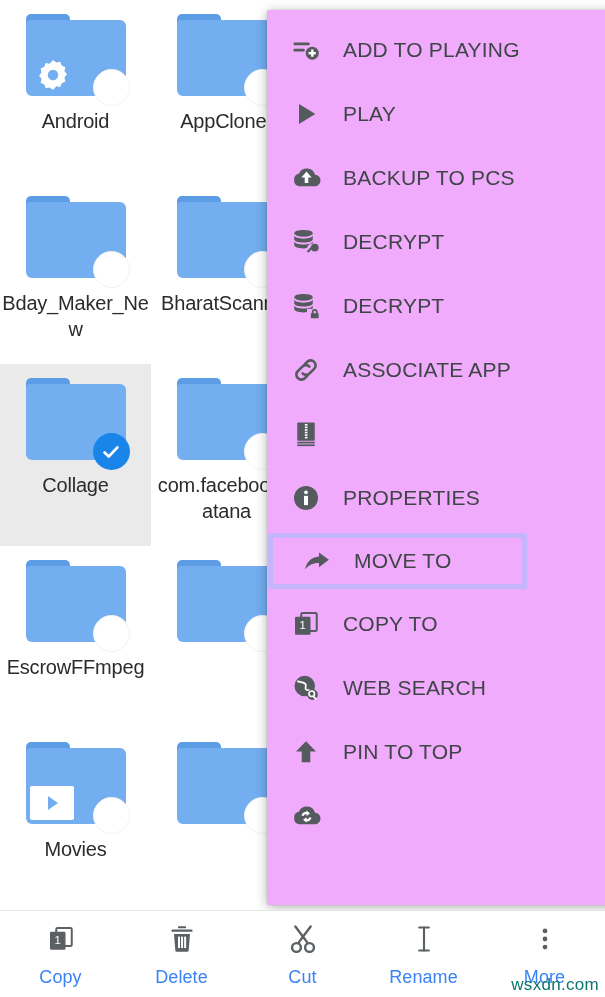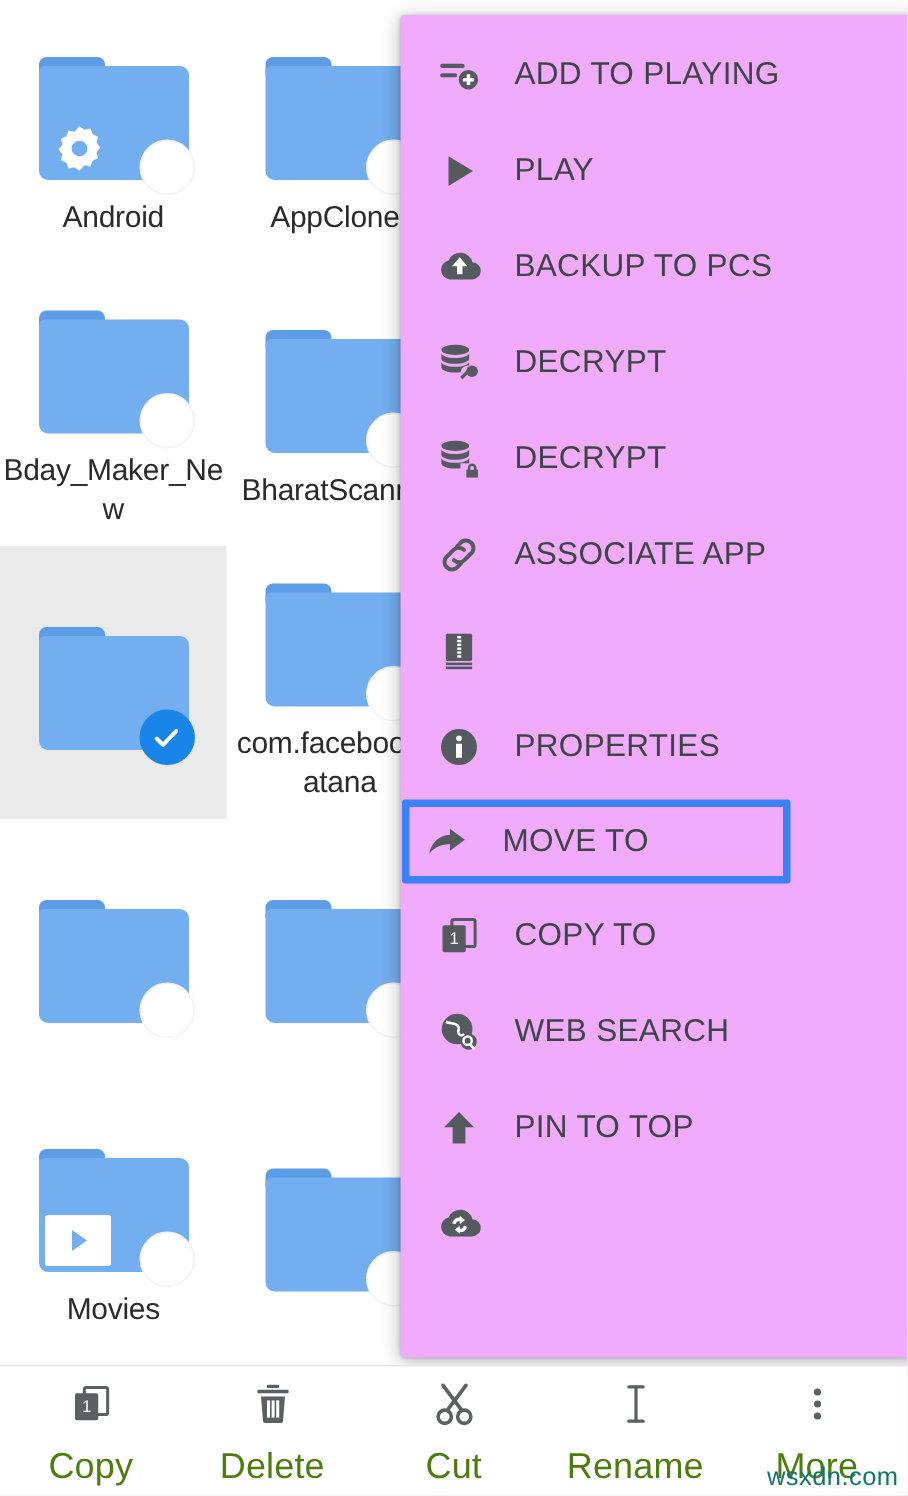--- a/index.html
+++ b/index.html
@@ -30,21 +30,21 @@
     display: flex;
     width: 605px;
     height: 182px;
   }
   .grid-cell {
     width: 151px;
     height: 182px;
     display: flex;
     flex-direction: column;
     align-items: center;
-    justify-content: center;
+    justify-content: flex-start;
     padding-top: 14px;
     position: relative;
   }
   .grid-cell.selected {
     background: #eaeaea;
   }
   .folder-wrap {
     position: relative;
     width: 100px;
     height: 88px;
@@ -155,24 +155,24 @@
   }
   .menu-icon svg { display: block; }
   .menu-label {
     margin-left: 20px;
     font-size: 21px;
     letter-spacing: 0.2px;
     color: #3f4447;
     white-space: nowrap;
   }
   .menu-item.highlighted {
-    border: 5px solid #3b82f6;
+    border: 5px solid #c4b5fd;
     height: 56px;
     margin: 3px 115px 3px 1px;
-    padding-left: 8px;
+    padding-left: 27px;
     border-radius: 2px;
   }
 
   
   #bottom-bar {
     position: absolute;
     left: 0;
     bottom: 0;
     width: 605px;
     height: 87px;
@@ -192,22 +192,22 @@
   }
   .bottom-icon {
     width: 38px; height: 38px;
     display: flex;
     align-items: center;
     justify-content: center;
     color: #5b6063;
   }
   .bottom-icon svg { display: block; }
   .bottom-label {
-    font-size: 24px;
-    color: #4d7c0f;
+    font-size: 18px;
+    color: #3b82f6;
     letter-spacing: 0.1px;
   }
 
   #watermark {
     position: absolute;
     right: 6px;
     bottom: 2px;
     font-size: 17px;
     color: #0f766e;
     letter-spacing: 0.3px;
@@ -299,20 +299,21 @@
         <div class="grid-cell selected">
           <div class="folder-wrap">
             <div class="folder-tab"></div>
             <div class="folder"></div>
             <div class="folder-badge checked">
               <svg width="22" height="22" viewBox="0 0 24 24" fill="none" stroke="#ffffff" stroke-width="3" stroke-linecap="round" stroke-linejoin="round">
                 <path d="M5 12.5l4.5 4.5L19 7"></path>
               </svg>
             </div>
           </div>
+          <div class="folder-label">Collage</div>
         </div>
         <div class="grid-cell">
           <div class="folder-wrap">
             <div class="folder-tab"></div>
             <div class="folder"></div>
             <div class="folder-badge"></div>
           </div>
           <div class="folder-label">com.facebook.katana</div>
         </div>
         <div class="grid-cell">
@@ -332,20 +333,21 @@
           <div class="folder-label"></div>
         </div>
       </div>
       <div class="grid-row">
         <div class="grid-cell">
           <div class="folder-wrap">
             <div class="folder-tab"></div>
             <div class="folder"></div>
             <div class="folder-badge"></div>
           </div>
+          <div class="folder-label">EscrowFFmpeg</div>
         </div>
         <div class="grid-cell">
           <div class="folder-wrap">
             <div class="folder-tab"></div>
             <div class="folder"></div>
             <div class="folder-badge"></div>
           </div>
         </div>
         <div class="grid-cell">
           <div class="folder-wrap">

